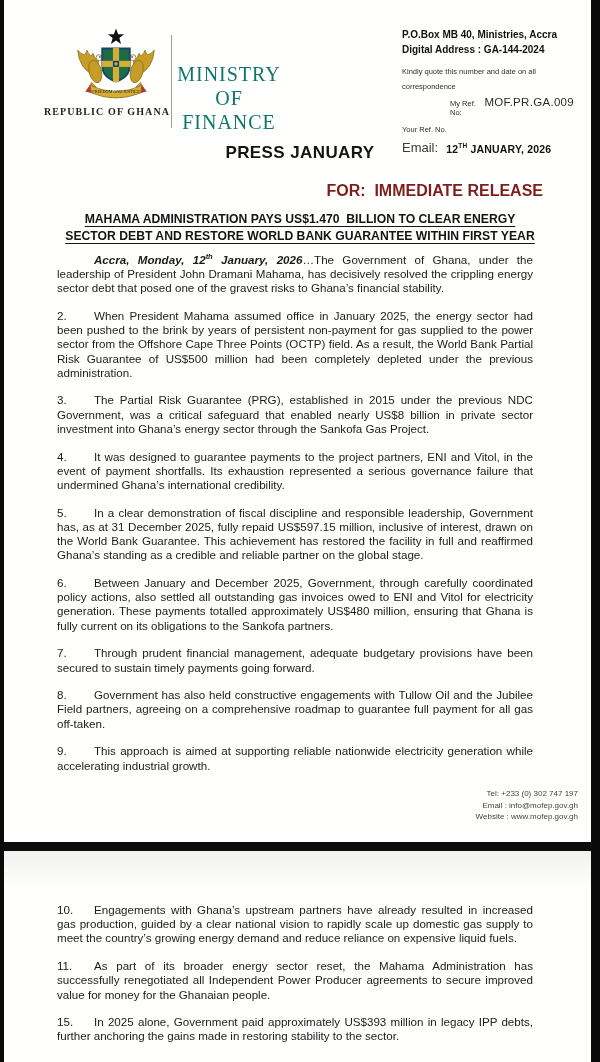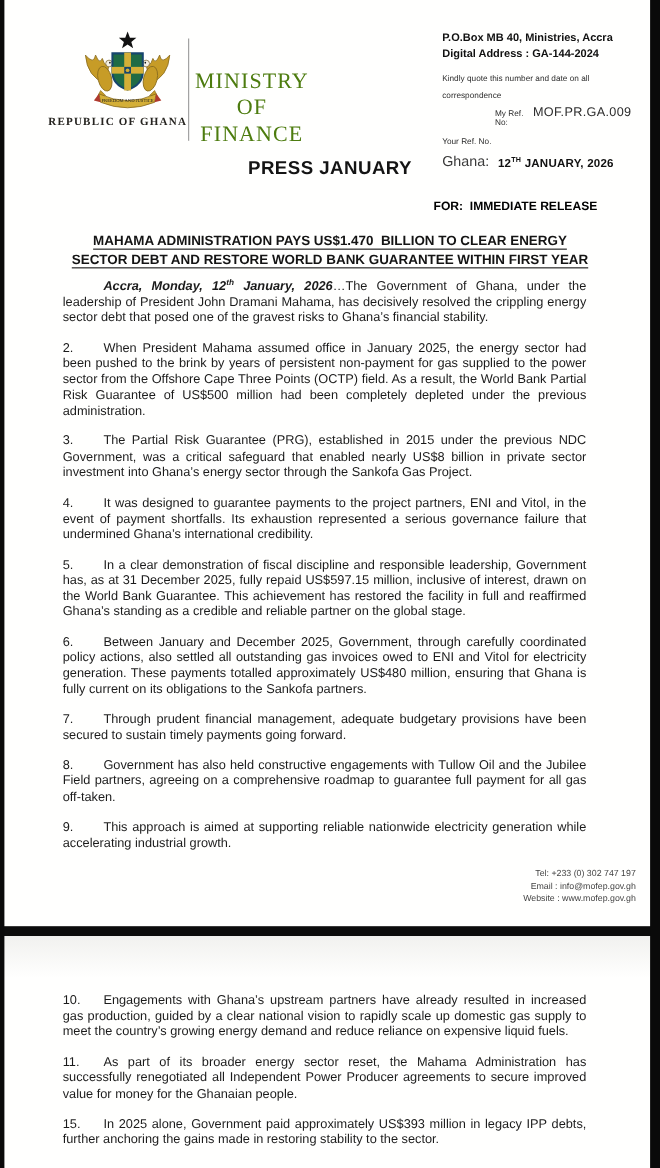--- a/index.html
+++ b/index.html
@@ -13,38 +13,38 @@
   .page1{position:absolute;left:0;top:0;width:600px;height:842px;background:#fffffe;}
   .page-sep{position:absolute;left:0;top:842px;width:600px;height:9px;background:#0c0c0c;}
   .page2{position:absolute;left:0;top:851px;width:600px;height:211px;
     background:linear-gradient(#f1f1ef, #fffffe 38px);}
   
   .coat{position:absolute;left:70px;top:26px;}
   .republic{position:absolute;left:42px;top:106px;width:130px;text-align:center;
     font-family:"Liberation Serif", serif;font-size:10px;letter-spacing:1.1px;color:#262420;font-weight:600;}
   .hdr-divider{position:absolute;left:171px;top:35px;width:1px;height:93px;background:#9a9a9a;}
   .ministry{position:absolute;left:176px;top:62px;width:106px;text-align:center;
-    font-family:"Liberation Serif", serif;font-size:20px;line-height:24px;letter-spacing:1px;color:#4d7c0f;}
+    font-family:"Liberation Serif", serif;font-size:20px;line-height:24px;letter-spacing:1px;color:#0f766e;}
   .addr{position:absolute;left:402px;top:28px;width:172px;}
   .addr-bold{font-size:10px;font-weight:bold;line-height:14.5px;color:#111;}
   .addr-note{font-size:7.5px;color:#2e2e2e;margin-top:11px;line-height:8px;}
   .addr-note2{font-size:7.5px;color:#2e2e2e;margin-top:7px;line-height:8px;}
   .ref-row{margin-top:5px;display:flex;align-items:baseline;}
   .ref-label{font-size:7.5px;color:#2e2e2e;margin-left:48px;}
   .ref-value{font-size:11.5px;color:#2c2c2c;margin-left:4px;letter-spacing:0.3px;}
   .your-ref{font-size:7.5px;color:#2e2e2e;margin-top:8px;}
   .date-row{margin-top:6px;display:flex;align-items:baseline;}
   .date-label{font-size:13px;color:#3a3a3a;}
   .date-value{font-size:10.5px;font-weight:bold;color:#111;margin-left:8px;letter-spacing:0.2px;}
   .date-value sup{font-size:6.5px;}
   
   .press-title{position:absolute;left:0;top:143px;width:600px;text-align:center;
     font-size:17px;font-weight:bold;letter-spacing:0.4px;color:#141414;}
-  .for-line{position:absolute;right:57px;top:182px;font-size:11px;font-weight:bold;
-    color:#000000;white-space:pre;}
+  .for-line{position:absolute;right:57px;top:182px;font-size:16px;font-weight:bold;
+    color:#7f1d1d;white-space:pre;}
   .headline{position:absolute;left:30px;top:211px;width:540px;text-align:center;
     font-size:12.2px;font-weight:bold;line-height:16.5px;color:#141414;}
   .hl-line{white-space:pre;text-decoration:underline;text-decoration-thickness:1.3px;text-underline-offset:2.5px;}
   
   .body{position:absolute;left:57px;top:250px;width:476px;}
   .body2{position:absolute;left:57px;top:52px;width:476px;}
   .para{margin:0 0 13.5px 0;font-size:11.6px;line-height:14.2px;text-align:justify;color:#1b1b1b;}
   .p1{text-indent:37px;}
   .lead{font-weight:bold;font-style:italic;margin-top:17px;}
   .lead sup{font-size:7.5px;}
@@ -109,21 +109,21 @@
       <div class="addr-bold">P.O.Box MB 40, Ministries, Accra</div>
       <div class="addr-bold">Digital Address : GA-144-2024</div>
       <div class="addr-note">Kindly quote this number and date on all</div>
       <div class="addr-note2">correspondence</div>
       <div class="ref-row">
         <span class="ref-label">My Ref. No:</span>
         <span class="ref-value">MOF.PR.GA.009</span>
       </div>
       <div class="your-ref">Your Ref. No.</div>
       <div class="date-row">
-        <span class="date-label">Ghana:</span>
+        <span class="date-label">Email:</span>
         <span class="date-value"><span>12</span><sup>TH</sup><span> JANUARY, 2026</span></span>
       </div>
     </div>
 
     <div class="press-title">PRESS JANUARY</div>
     <div class="for-line">FOR:  IMMEDIATE RELEASE</div>
     <div class="headline">
       <div class="hl-line">MAHAMA ADMINISTRATION PAYS US$1.470  BILLION TO CLEAR ENERGY</div>
       <div class="hl-line">SECTOR DEBT AND RESTORE WORLD BANK GUARANTEE WITHIN FIRST YEAR</div>
     </div>

